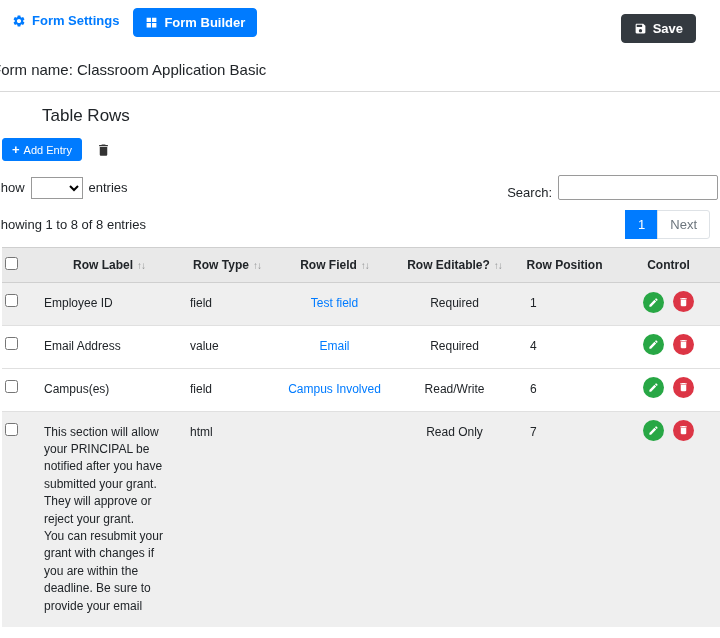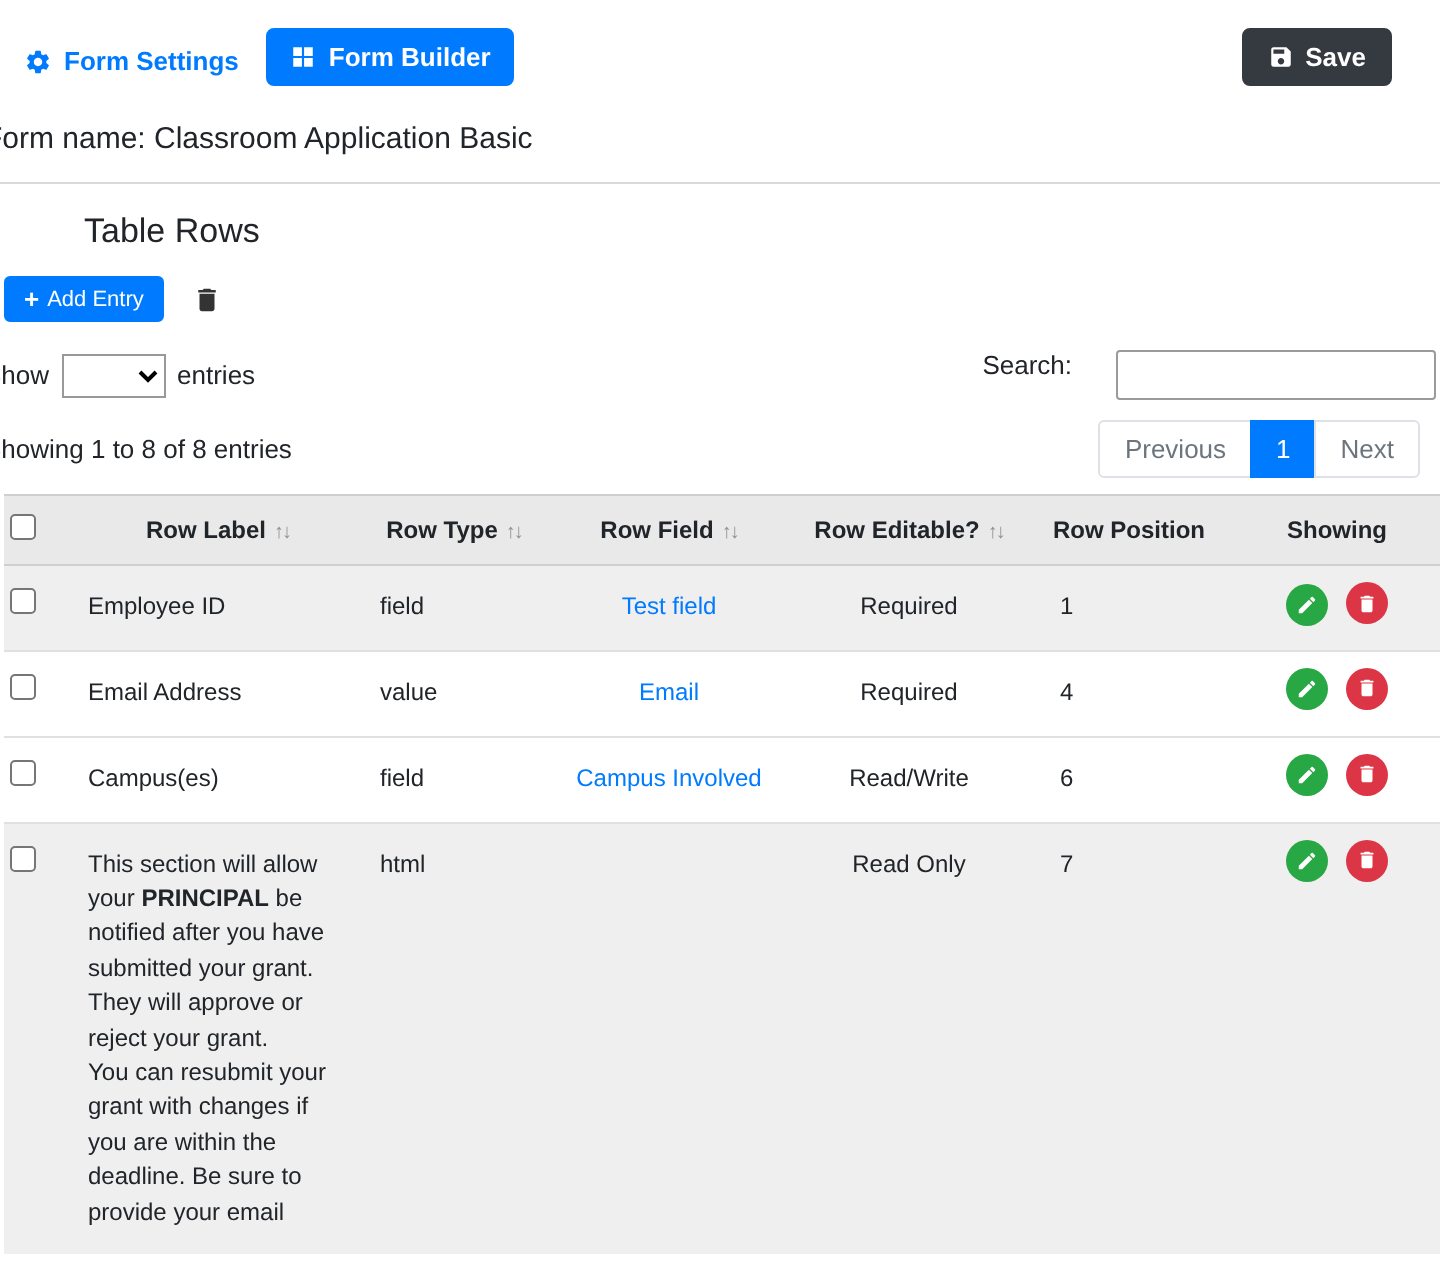--- a/index.html
+++ b/index.html
@@ -5,21 +5,21 @@
   * { box-sizing: border-box; margin: 0; padding: 0; }
   html, body { background: #fff; }
   body {
     width: 720px; height: 638px; overflow: hidden;
     font-family: "Liberation Sans", sans-serif;
     font-size: 13px; color: #212529;
   }
   .page { padding: 6px 2px 0 2px; }
 
   
-  .topbar { display: flex; align-items: flex-end; padding: 2px 22px 2px 2px; }
+  .topbar { display: flex; align-items: flex-start; padding: 2px 22px 2px 2px; }
   .topbar button { font-family: "Liberation Sans", sans-serif; cursor: pointer; display: inline-flex; align-items: center; gap: 6px; font-size: 13px; font-weight: bold; border-radius: 4px; }
   .btn-settings { color: #007bff; background: transparent; border: none; padding: 5px 8px; }
   .btn-builder { color: #fff; background: #007bff; border: 1px solid #007bff; padding: 6px 11px; margin-left: 6px; }
   .btn-save { color: #fff; background: #343a40; border: 1px solid #343a40; padding: 6px 12px; margin-left: auto; margin-top: 6px; }
   .ic svg { display: block; }
 
   .shift-left { margin-left: -10px; }
 
   .form-name { font-size: 15px; margin-top: 16px; color: #212529; }
   .rule { border: 0; border-top: 1px solid #d9d9d9; margin: 13px -2px 0 -2px; }
@@ -27,21 +27,21 @@
   .section-title { font-size: 17px; margin-top: 14px; margin-left: 40px; }
 
   .entry-row { display: flex; align-items: center; gap: 14px; margin-top: 12px; }
   .btn-add { font-family: "Liberation Sans", sans-serif; background: #007bff; color: #fff; border: 1px solid #007bff; border-radius: 3px; font-size: 11px; padding: 4px 9px; display: inline-flex; align-items: center; gap: 4px; cursor: pointer; }
   .btn-add .plus { font-size: 13px; font-weight: bold; line-height: 1; }
   .trash-btn { cursor: pointer; display: inline-flex; }
   .trash-btn svg { fill: #333; }
 
   .show-row { display: flex; align-items: center; margin-top: 14px; padding-right: 0; }
   .show-row select { width: 52px; height: 22px; margin: 0 6px; border: 1px solid #999; background: #fff; font-family: "Liberation Sans", sans-serif; }
-  .search-wrap { margin-left: auto; display: flex; align-items: flex-start; gap: 22px; }
+  .search-wrap { margin-left: auto; display: flex; align-items: flex-end; gap: 6px; }
   .search-wrap input { width: 160px; height: 25px; border: 1px solid #9a9a9a; border-radius: 2px; padding: 0 6px; font-family: "Liberation Sans", sans-serif; font-size: 13px; }
 
   .info-row { display: flex; align-items: center; margin-top: 10px; }
   .pagination { margin-left: auto; margin-right: 8px; display: inline-flex; }
   .pbtn { border: 1px solid #dee2e6; background: #fff; color: #6c757d; padding: 6px 12px; font-size: 13px; margin-left: -1px; cursor: pointer; }
   .pbtn.prev { border-radius: 3px 0 0 3px; margin-left: 0; }
   .pbtn.next { border-radius: 0 3px 3px 0; text-align: center; }
   .pbtn.active { background: #007bff; border-color: #007bff; color: #fff; }
 
   table.grid { width: 718px; margin-top: 8px; border-collapse: collapse; table-layout: fixed; font-size: 12px; }
@@ -58,21 +58,21 @@
   td.col-label { white-space: pre-line; }
   td.col-type { }
   td.col-field, td.col-editable { text-align: center; }
   td.col-position { padding-left: 18px !important; }
   td.col-control { text-align: center; padding-top: 8px !important; }
   .field-link { color: #007bff; text-decoration: none; cursor: pointer; }
   .ctrl { display: inline-flex; width: 21px; height: 21px; border-radius: 50%; align-items: center; justify-content: center; margin: 0 3px; cursor: pointer; }
   .ctrl.edit { background: #28a745; }
   .ctrl.del { background: #dc3545; }
   .ctrl svg { fill: #fff; }
-  strong { font-weight: bold; }
+  strong { font-weight: normal; }
 </style>
 </head>
 <body>
 
 <div class="page">
 
   <div class="topbar">
     <button class="btn-settings">
       <span class="ic">
         <svg width="14" height="14" viewBox="0 0 24 24" fill="#007bff">
@@ -123,21 +123,20 @@
     <span>entries</span>
     <span class="search-wrap">
       <label>Search:</label>
       <input type="text" value="" style="">
     </span>
   </div>
 
   <div class="info-row">
     <span class="shift-left">Showing 1 to 8 of 8 entries</span>
     <span class="pagination">
-      <span class="pbtn prev">Previous</span>
       <span class="pbtn active">1</span>
       <span class="pbtn next">Next</span>
     </span>
   </div>
 
   <table class="grid">
     <colgroup>
       <col style="width:34px">
         <col style="width:146px">
         <col style="width:90px">
@@ -147,21 +146,21 @@
         <col style="width:103px">
     </colgroup>
     <thead>
       <tr id="header-row">
         <th class="col-check"><input type="checkbox" style=""></th>
       <th><span>Row Label</span><span class="sort">↑↓</span></th>
           <th><span>Row Type</span><span class="sort">↑↓</span></th>
           <th><span>Row Field</span><span class="sort">↑↓</span></th>
           <th><span>Row Editable?</span><span class="sort">↑↓</span></th>
           <th><span>Row Position</span></th>
-          <th><span>Showing</span></th>
+          <th><span>Control</span></th>
         </tr>
     </thead>
     <tbody id="table-body">
         <tr class="odd">
     <td class="col-check"><input type="checkbox" style=""></td>
     <td class="col-label">Employee ID</td>
     <td class="col-type">field</td>
     <td class="col-field"><a class="field-link">Test field</a></td>
     <td class="col-editable">Required</td>
     <td class="col-position">1</td>

